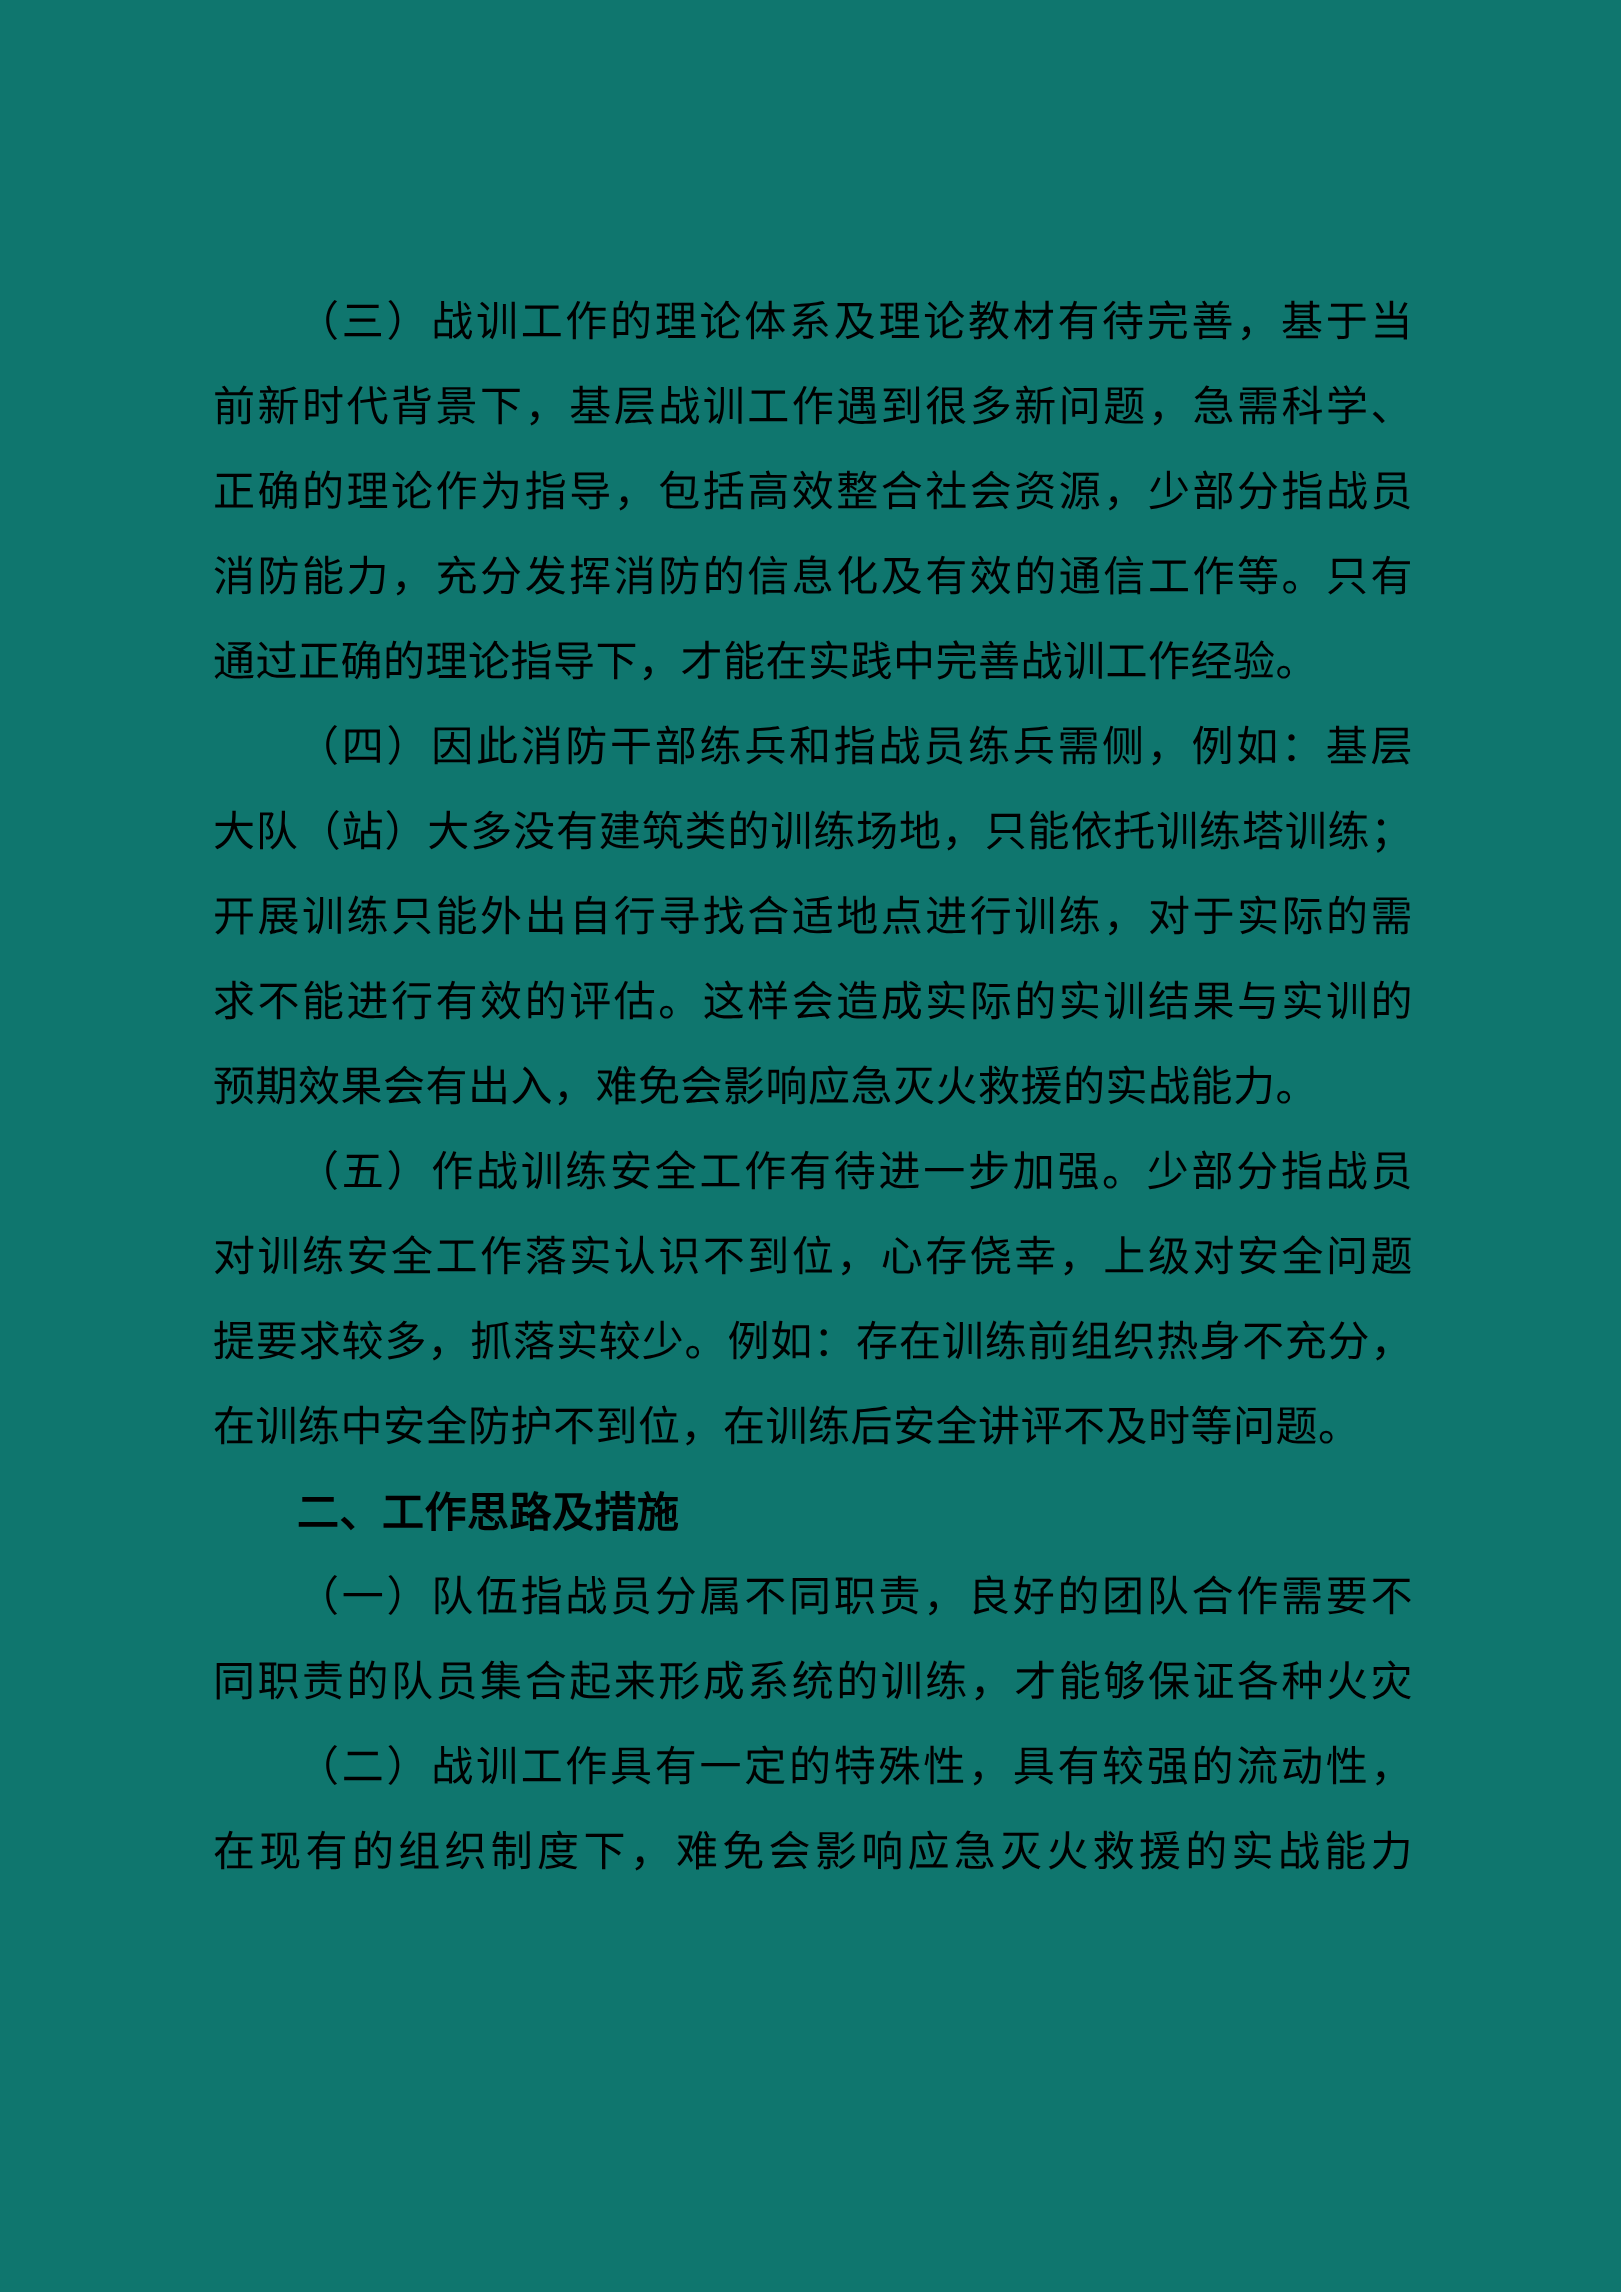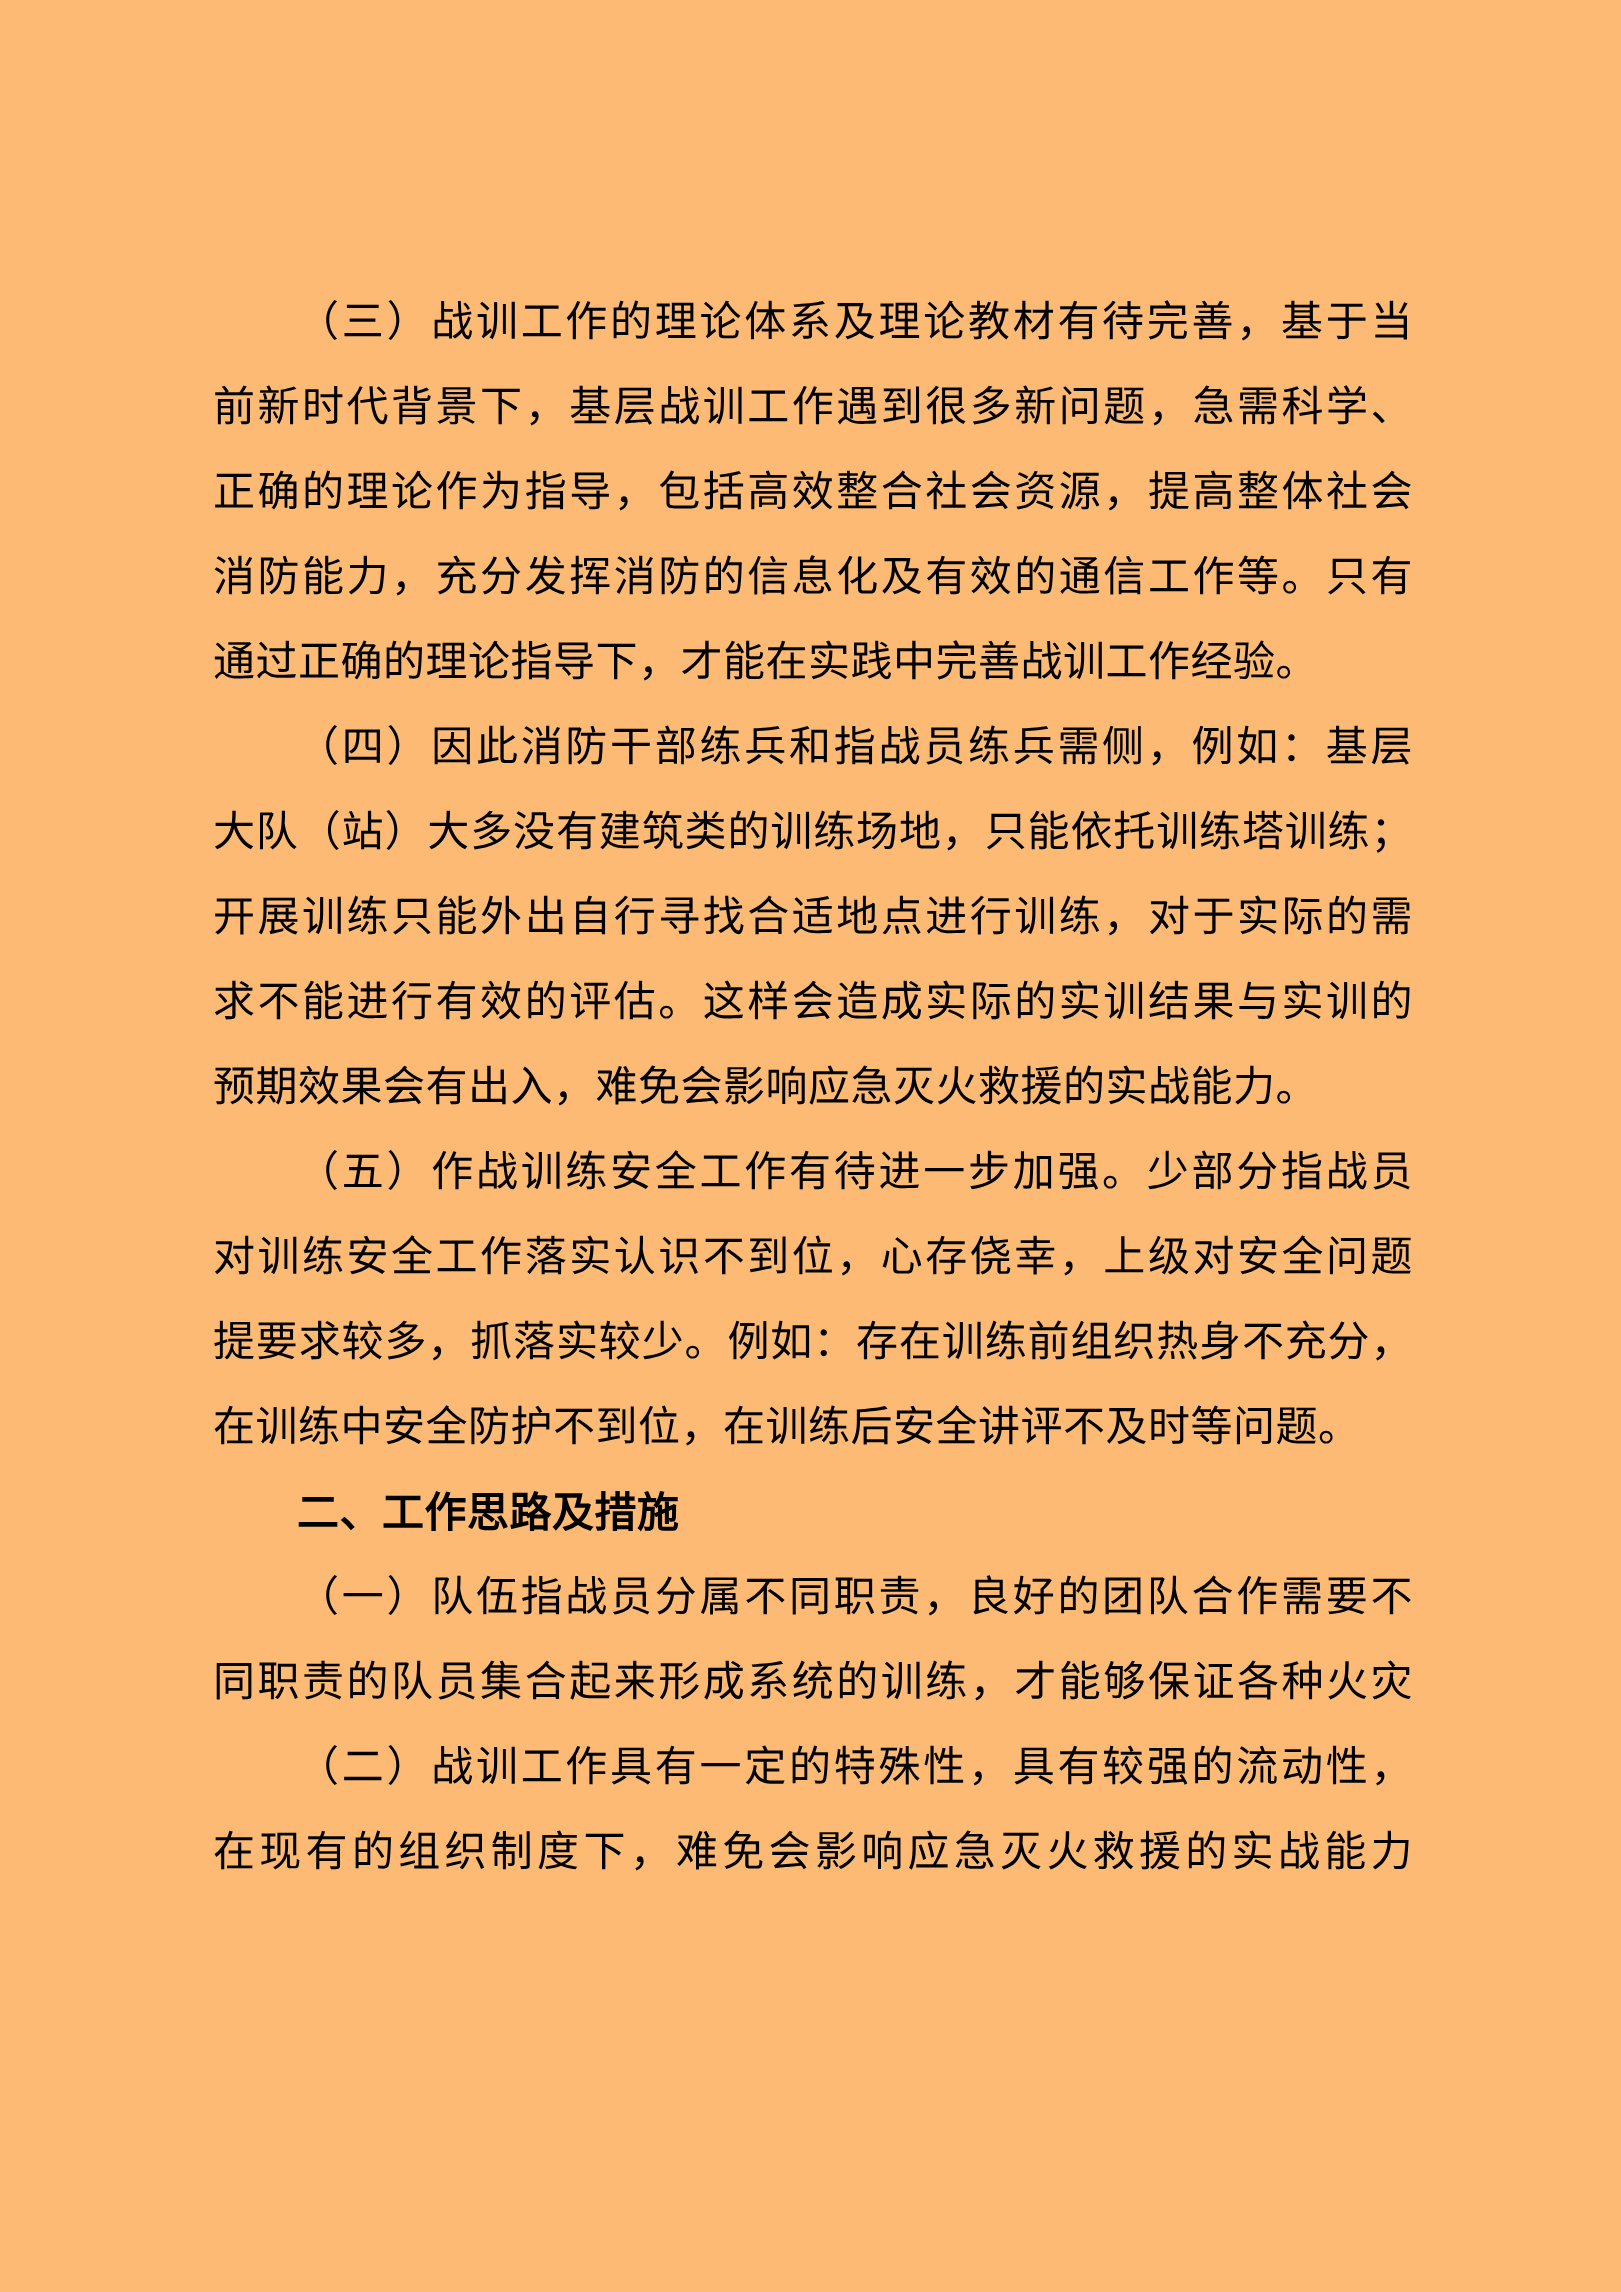--- a/index.html
+++ b/index.html
@@ -5,21 +5,21 @@
 <style>
   html, body {
     margin: 0;
     padding: 0;
     background: #ffffff;
   }
   .page {
     position: relative;
     width: 1621px;
     height: 2293px;
-    background: #fdba74;
+    background: #0f766e;
     color: #000000;
     overflow: hidden;
   }
   .text-block {
     position: absolute;
     left: 213px;
     top: 280px;
     width: 1200px;
     font-family: "Liberation Serif", "DejaVu Serif", serif;
     font-size: 42px;
@@ -44,21 +44,21 @@
     font-weight: 700;
   }
 </style>
 </head>
 <body>
 
 <div class="page">
   <div class="text-block" id="doc-body">
       <div class="line justify indent">（三）战训工作的理论体系及理论教材有待完善，基于当</div>
       <div class="line justify">前新时代背景下，基层战训工作遇到很多新问题，急需科学、</div>
-      <div class="line justify">正确的理论作为指导，包括高效整合社会资源，提高整体社会</div>
+      <div class="line justify">正确的理论作为指导，包括高效整合社会资源，少部分指战员</div>
       <div class="line justify">消防能力，充分发挥消防的信息化及有效的通信工作等。只有</div>
       <div class="line">通过正确的理论指导下，才能在实践中完善战训工作经验。</div>
       <div class="line justify indent">（四）因此消防干部练兵和指战员练兵需侧，例如：基层</div>
       <div class="line justify">大队（站）大多没有建筑类的训练场地，只能依托训练塔训练；</div>
       <div class="line justify">开展训练只能外出自行寻找合适地点进行训练，对于实际的需</div>
       <div class="line justify">求不能进行有效的评估。这样会造成实际的实训结果与实训的</div>
       <div class="line">预期效果会有出入，难免会影响应急灭火救援的实战能力。</div>
       <div class="line justify indent">（五）作战训练安全工作有待进一步加强。少部分指战员</div>
       <div class="line justify">对训练安全工作落实认识不到位，心存侥幸，上级对安全问题</div>
       <div class="line justify">提要求较多，抓落实较少。例如：存在训练前组织热身不充分，</div>

